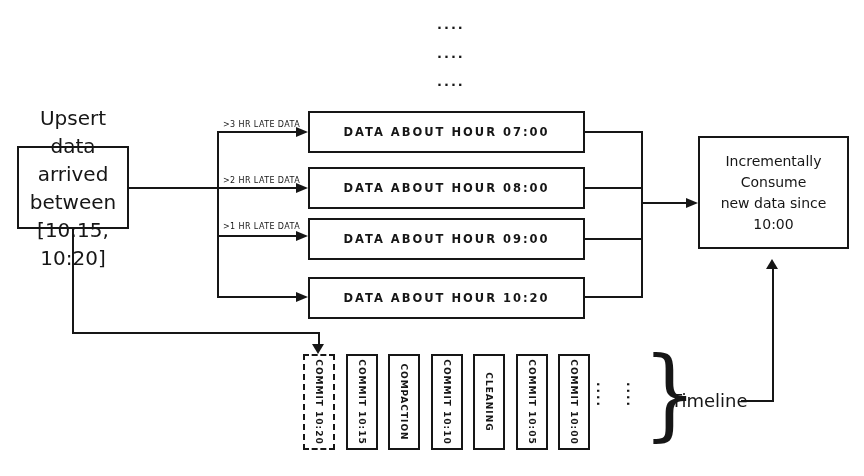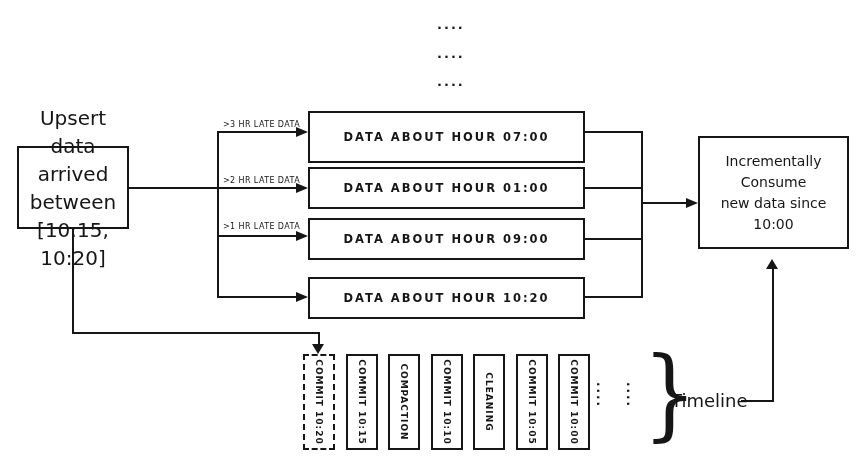--- a/index.html
+++ b/index.html
@@ -66,25 +66,25 @@
   <div class="arr right" style="left:296px;top:183px"></div>
   <div class="line" style="left:217px;top:235px;width:80px;height:2px"></div>
   <div class="arr right" style="left:296px;top:231px"></div>
   <div class="line" style="left:217px;top:296px;width:80px;height:2px"></div>
   <div class="arr right" style="left:296px;top:292px"></div>
 
   <div class="lateLabel" style="left:223px;top:120px">&gt;3 HR LATE DATA</div>
   <div class="lateLabel" style="left:223px;top:176px">&gt;2 HR LATE DATA</div>
   <div class="lateLabel" style="left:223px;top:222px">&gt;1 HR LATE DATA</div>
 
-  <div class="box cap" style="left:308px;top:111px;width:277px;height:52px">
+  <div class="box cap" style="left:308px;top:111px;width:277px;height:42px">
     <span>DATA ABOUT HOUR 07:00</span>
   </div>
   <div class="box cap" style="left:308px;top:167px;width:277px;height:42px">
-    <span>DATA ABOUT HOUR 01:00</span>
+    <span>DATA ABOUT HOUR 08:00</span>
   </div>
   <div class="box cap" style="left:308px;top:218px;width:277px;height:42px">
     <span>DATA ABOUT HOUR 09:00</span>
   </div>
   <div class="box cap" style="left:308px;top:277px;width:277px;height:42px">
     <span>DATA ABOUT HOUR 10:20</span>
   </div>
 
   <div class="line" style="left:583px;top:131px;width:60px;height:2px"></div>
   <div class="line" style="left:583px;top:187px;width:60px;height:2px"></div>

